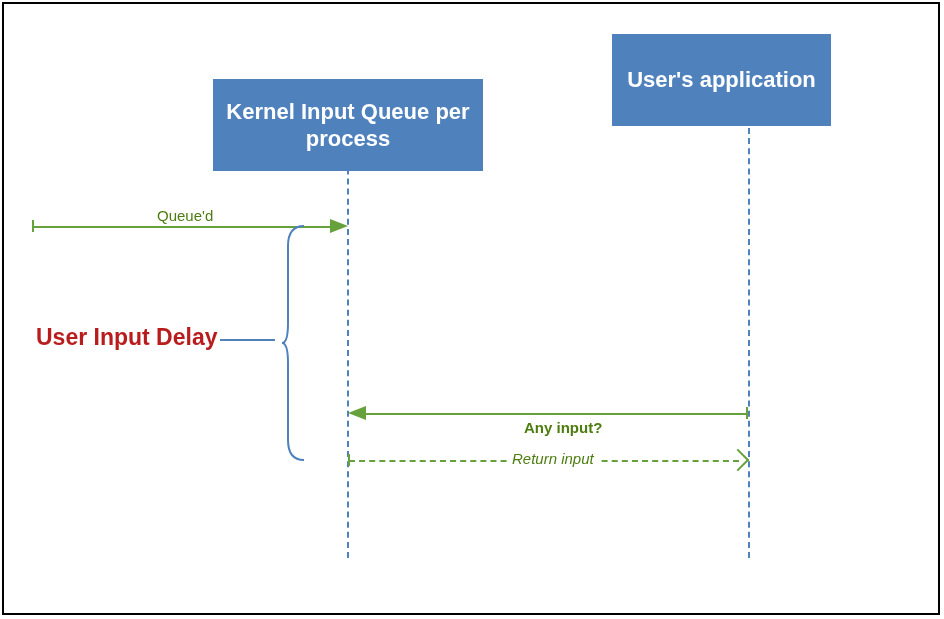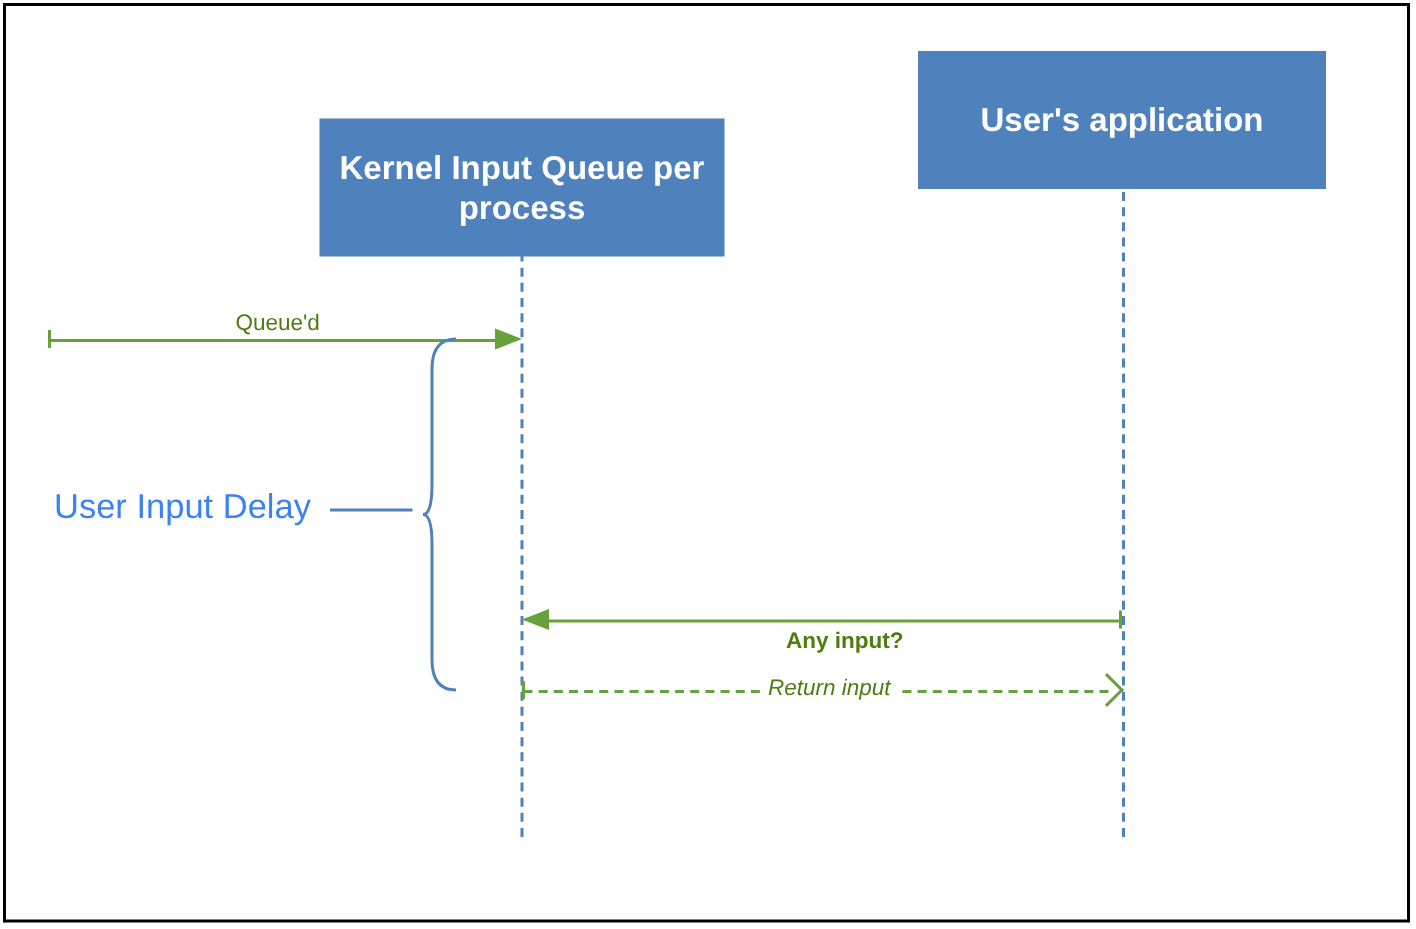--- a/index.html
+++ b/index.html
@@ -83,23 +83,24 @@
   .msg-label {
     position: absolute;
     color: #4d7c0f;
     font-size: 15px;
     background: #ffffff;
     padding: 0 4px;
     white-space: nowrap;
   }
   .uid-label {
     position: absolute;
-    color: #3b82f6;
+    color: #b91c1c;
     font-size: 23px;
     white-space: nowrap;
+    font-weight: bold;
   }
   .uid-dash {
     position: absolute;
     height: 0;
     border-top: 2px solid #4f81bd;
   }
   .bracket {
     position: absolute;
     width: 22px;
     overflow: visible;
@@ -112,21 +113,21 @@
 </style>
 </head>
 <body>
 
 <div class="frame">
 
   <div class="participant" style="left:209px; top:30px; width:270px; height:92px;margin-top:45px;">
     <span>Kernel Input Queue per process</span>
   </div>
 
-  <div class="participant" style="left:608px; top:30px; width:272px; height:92px;">
+  <div class="participant" style="left:608px; top:30px; width:219px; height:92px;">
     <span>User's application</span>
   </div>
 
   <div class="lifeline" style="left:343px; top:124px; height:430px;"></div>
 
   <div class="lifeline" style="left:744px; top:124px; height:430px;"></div>
 
   <div class="arrow-line thick" style="left:28px; top:222px; width:298px;"></div>
   <div class="tick" style="left:28px; top:216px;"></div>
   <div class="arrow-head-right" style="left:326px; top:215px;"></div>

